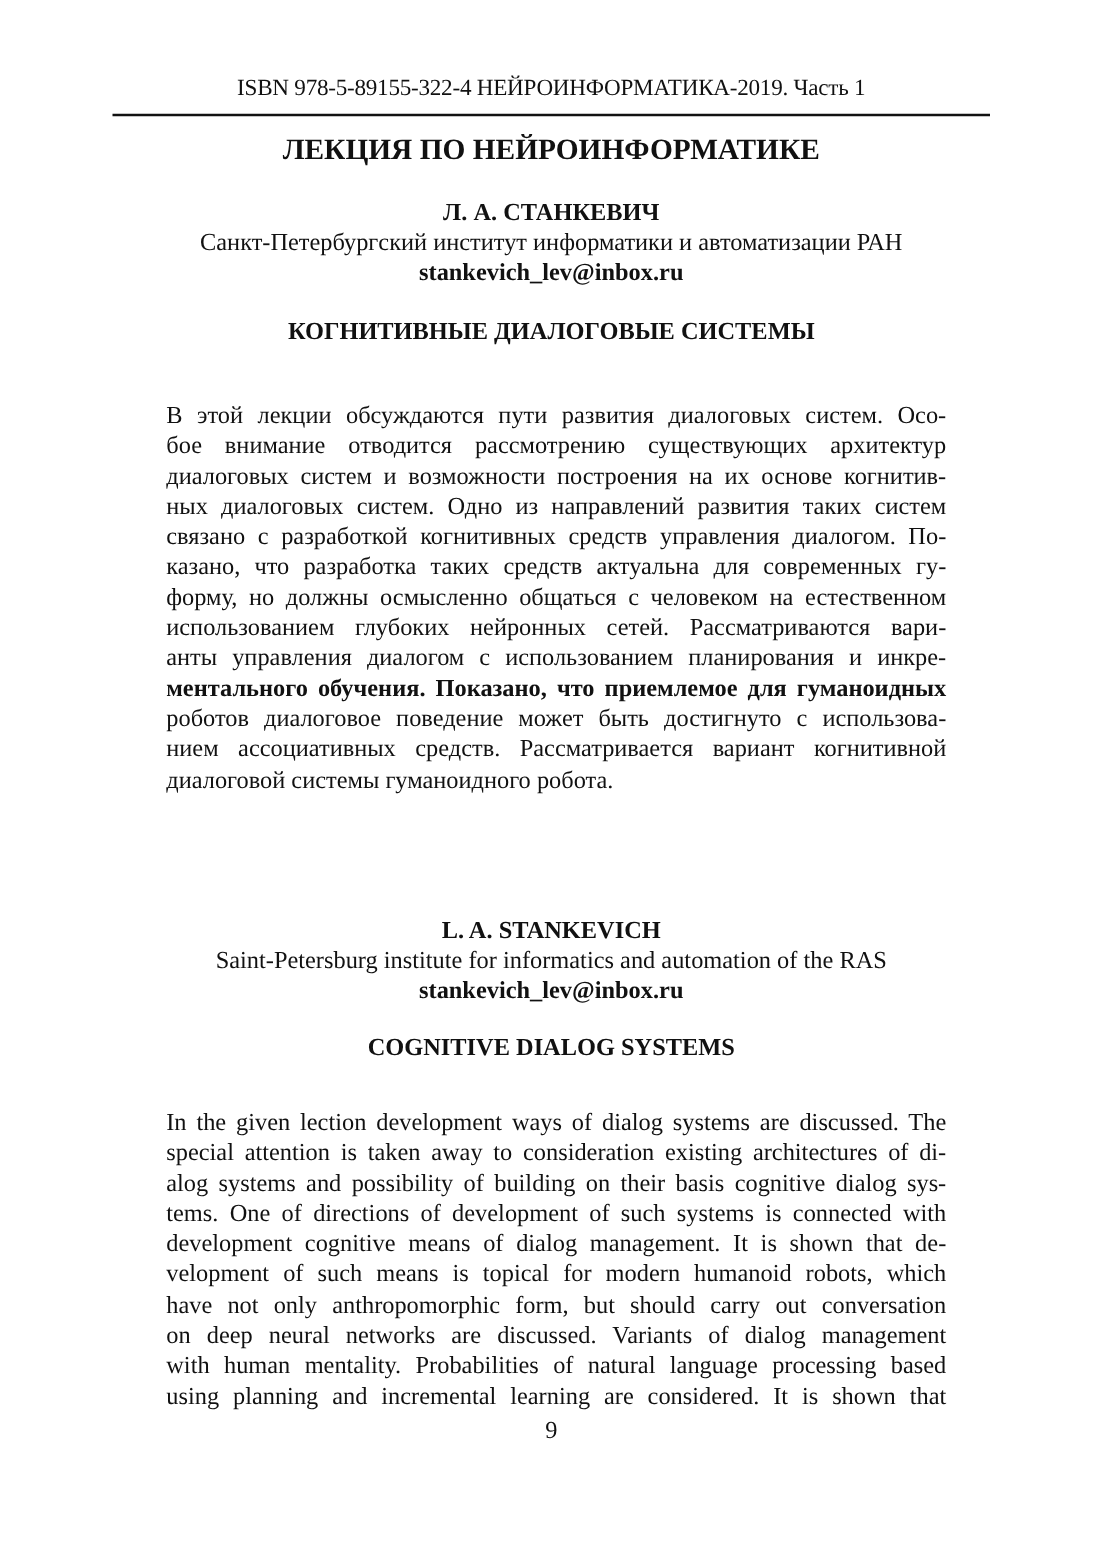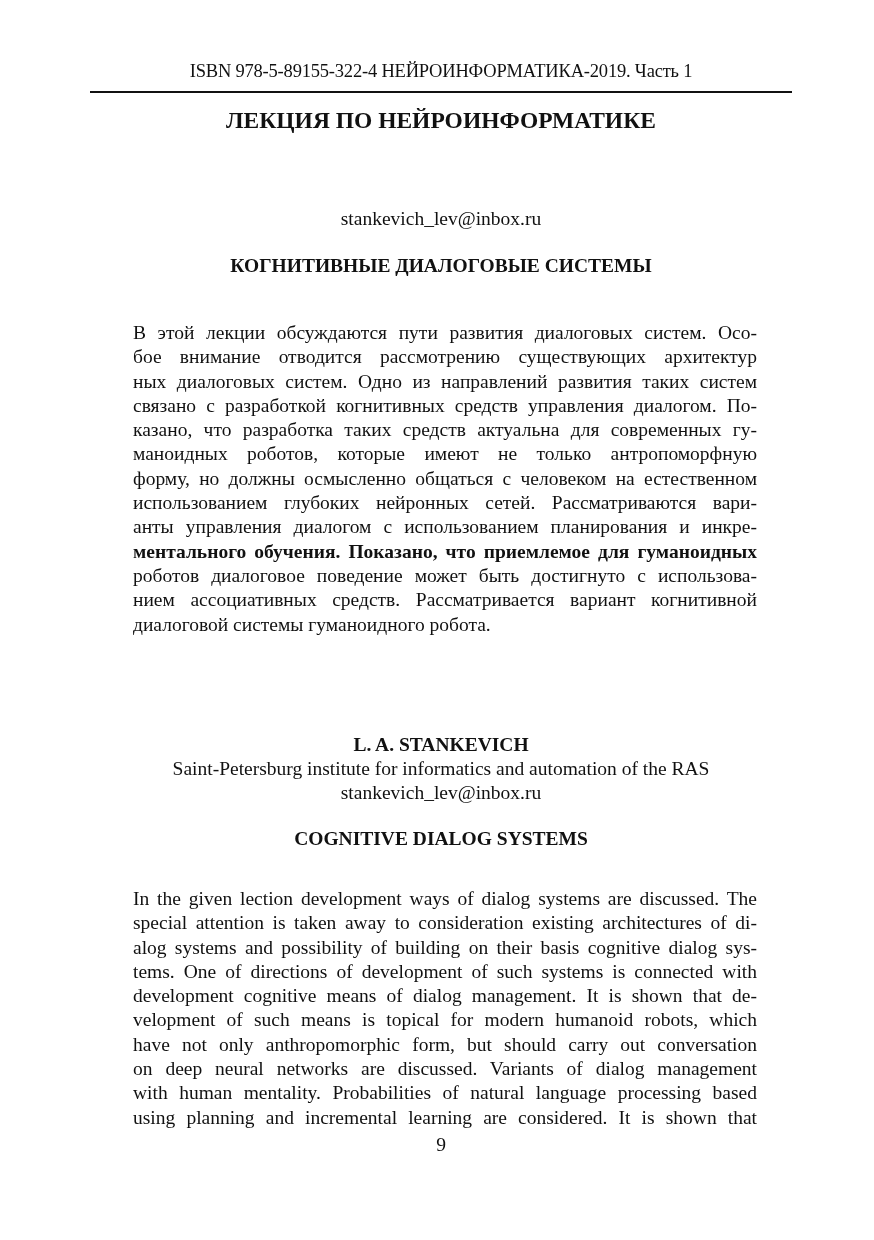--- a/index.html
+++ b/index.html
@@ -52,21 +52,21 @@
     }
     .author {
       font-size: 19.5px;
       font-weight: bold;
     }
     .affiliation {
       font-size: 19.5px;
     }
     .email {
       font-size: 19.5px;
-      font-weight: normal;
+      font-weight: bold;
     }
     .section-title {
       font-size: 19.5px;
       font-weight: bold;
     }
     .para {
       position: absolute;
       left: 133px;
       width: 624px;
       font-size: 19.5px;
@@ -104,42 +104,44 @@
 </head>
 <body>
 
 <div class="page">
 
   <div class="running-header">ISBN 978-5-89155-322-4 НЕЙРОИНФОРМАТИКА-2019. Часть 1</div>
   <div class="header-rule"></div>
 
   <div class="center lecture-title">ЛЕКЦИЯ ПО НЕЙРОИНФОРМАТИКЕ</div>
 
+  <div class="center author" style="top:160px;">Л. А. СТАНКЕВИЧ</div>
+  <div class="center affiliation" style="top:184px;">Санкт-Петербургский институт информатики и автоматизации РАН</div>
   <div class="center email" style="top:208px;">stankevich_lev@inbox.ru</div>
 
   <div class="center section-title" style="top:255px;">КОГНИТИВНЫЕ ДИАЛОГОВЫЕ СИСТЕМЫ</div>
 
   <div class="para" style="top:321px;" id="abstract-ru">
       <span class="line">
         <span class="line-inner" style="white-space: normal; height: 24.3px; overflow: visible;">В этой лекции обсуждаются пути развития диалоговых систем. Осо-</span>
       </span>
       <span class="line">
         <span class="line-inner" style="white-space: normal; height: 24.3px; overflow: visible;">бое внимание отводится рассмотрению существующих архитектур</span>
       </span>
       <span class="line">
+        <span class="line-inner" style="white-space: normal; height: 24.3px; overflow: visible;">диалоговых систем и возможности построения на их основе когнитив-</span>
+      </span>
+      <span class="line">
         <span class="line-inner" style="white-space: normal; height: 24.3px; overflow: visible;">ных диалоговых систем. Одно из направлений развития таких систем</span>
       </span>
       <span class="line">
         <span class="line-inner" style="white-space: normal; height: 24.3px; overflow: visible;">связано с разработкой когнитивных средств управления диалогом. По-</span>
       </span>
       <span class="line">
         <span class="line-inner" style="white-space: normal; height: 24.3px; overflow: visible;">казано, что разработка таких средств актуальна для современных гу-</span>
-      </span>
-      <span class="line">
-        <span class="line-inner" style="white-space: normal; height: 24.3px; overflow: visible;">маноидных роботов, которые имеют не только антропоморфную</span>
       </span>
       <span class="line">
         <span class="line-inner" style="white-space: normal; height: 24.3px; overflow: visible;">форму, но должны осмысленно общаться с человеком на естественном</span>
       </span>
       <span class="line">
         <span class="line-inner" style="white-space: normal; height: 24.3px; overflow: visible;">использованием глубоких нейронных сетей. Рассматриваются вари-</span>
       </span>
       <span class="line">
         <span class="line-inner" style="white-space: normal; height: 24.3px; overflow: visible;">анты управления диалогом с использованием планирования и инкре-</span>
       </span>

